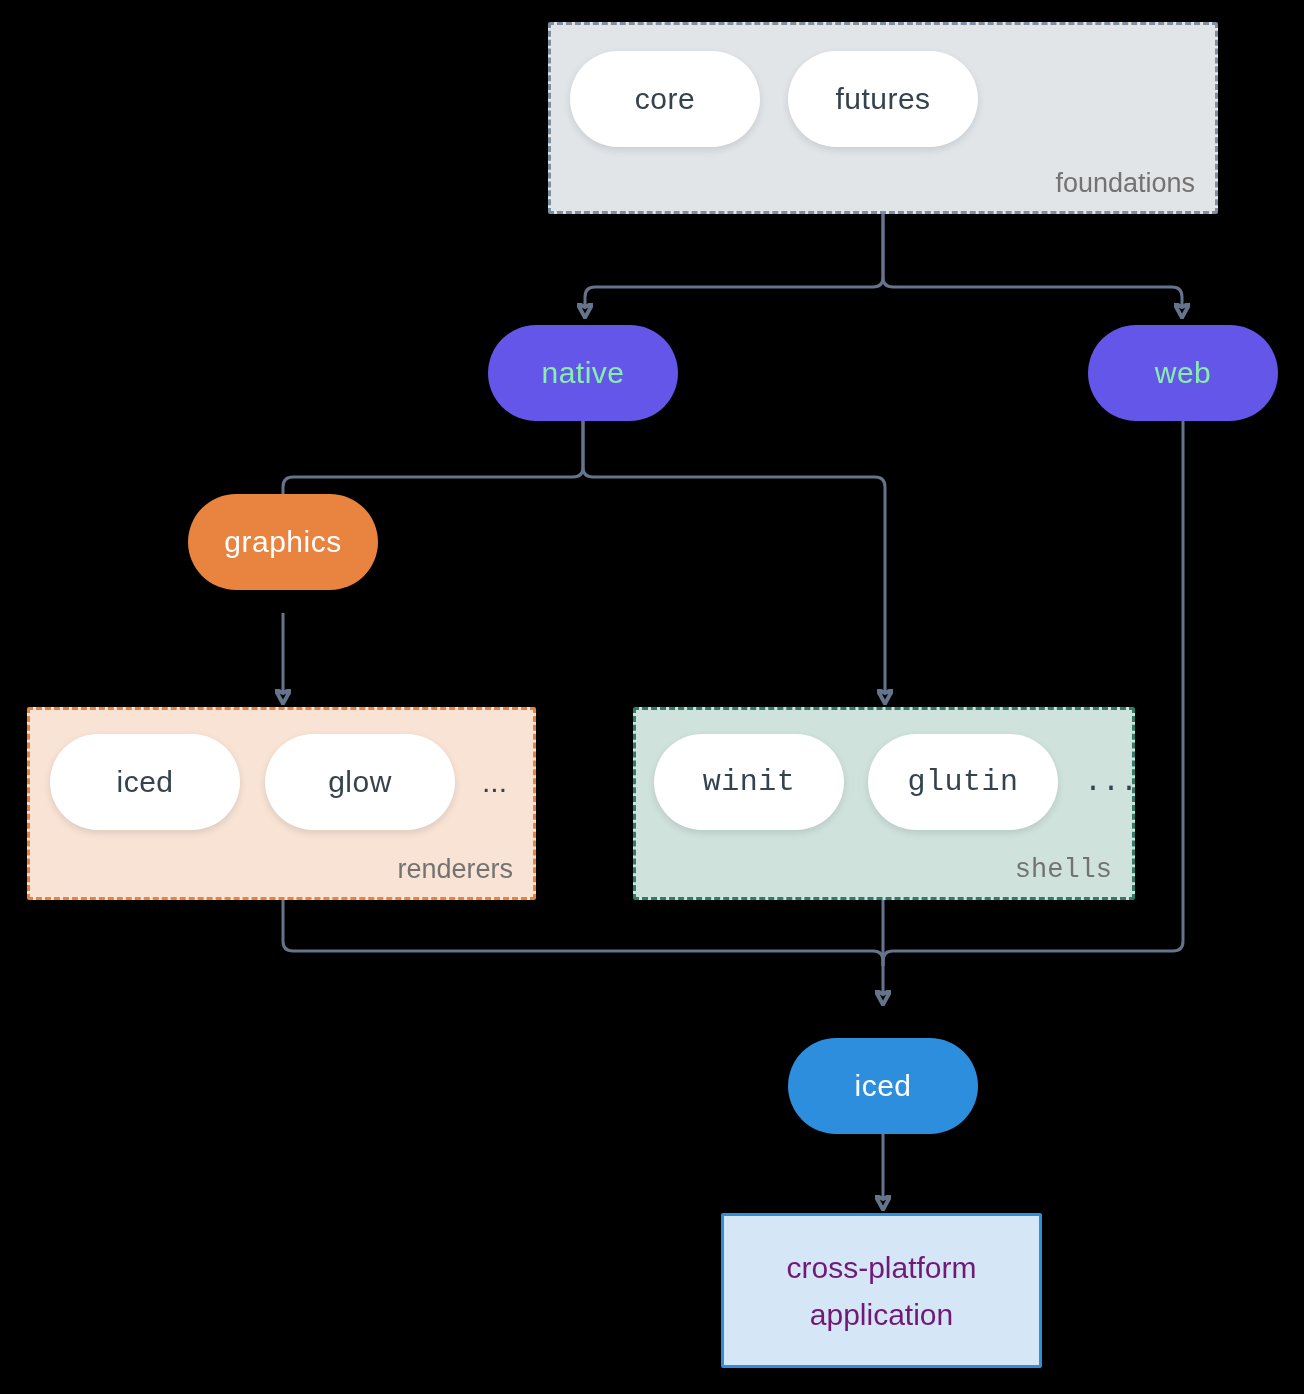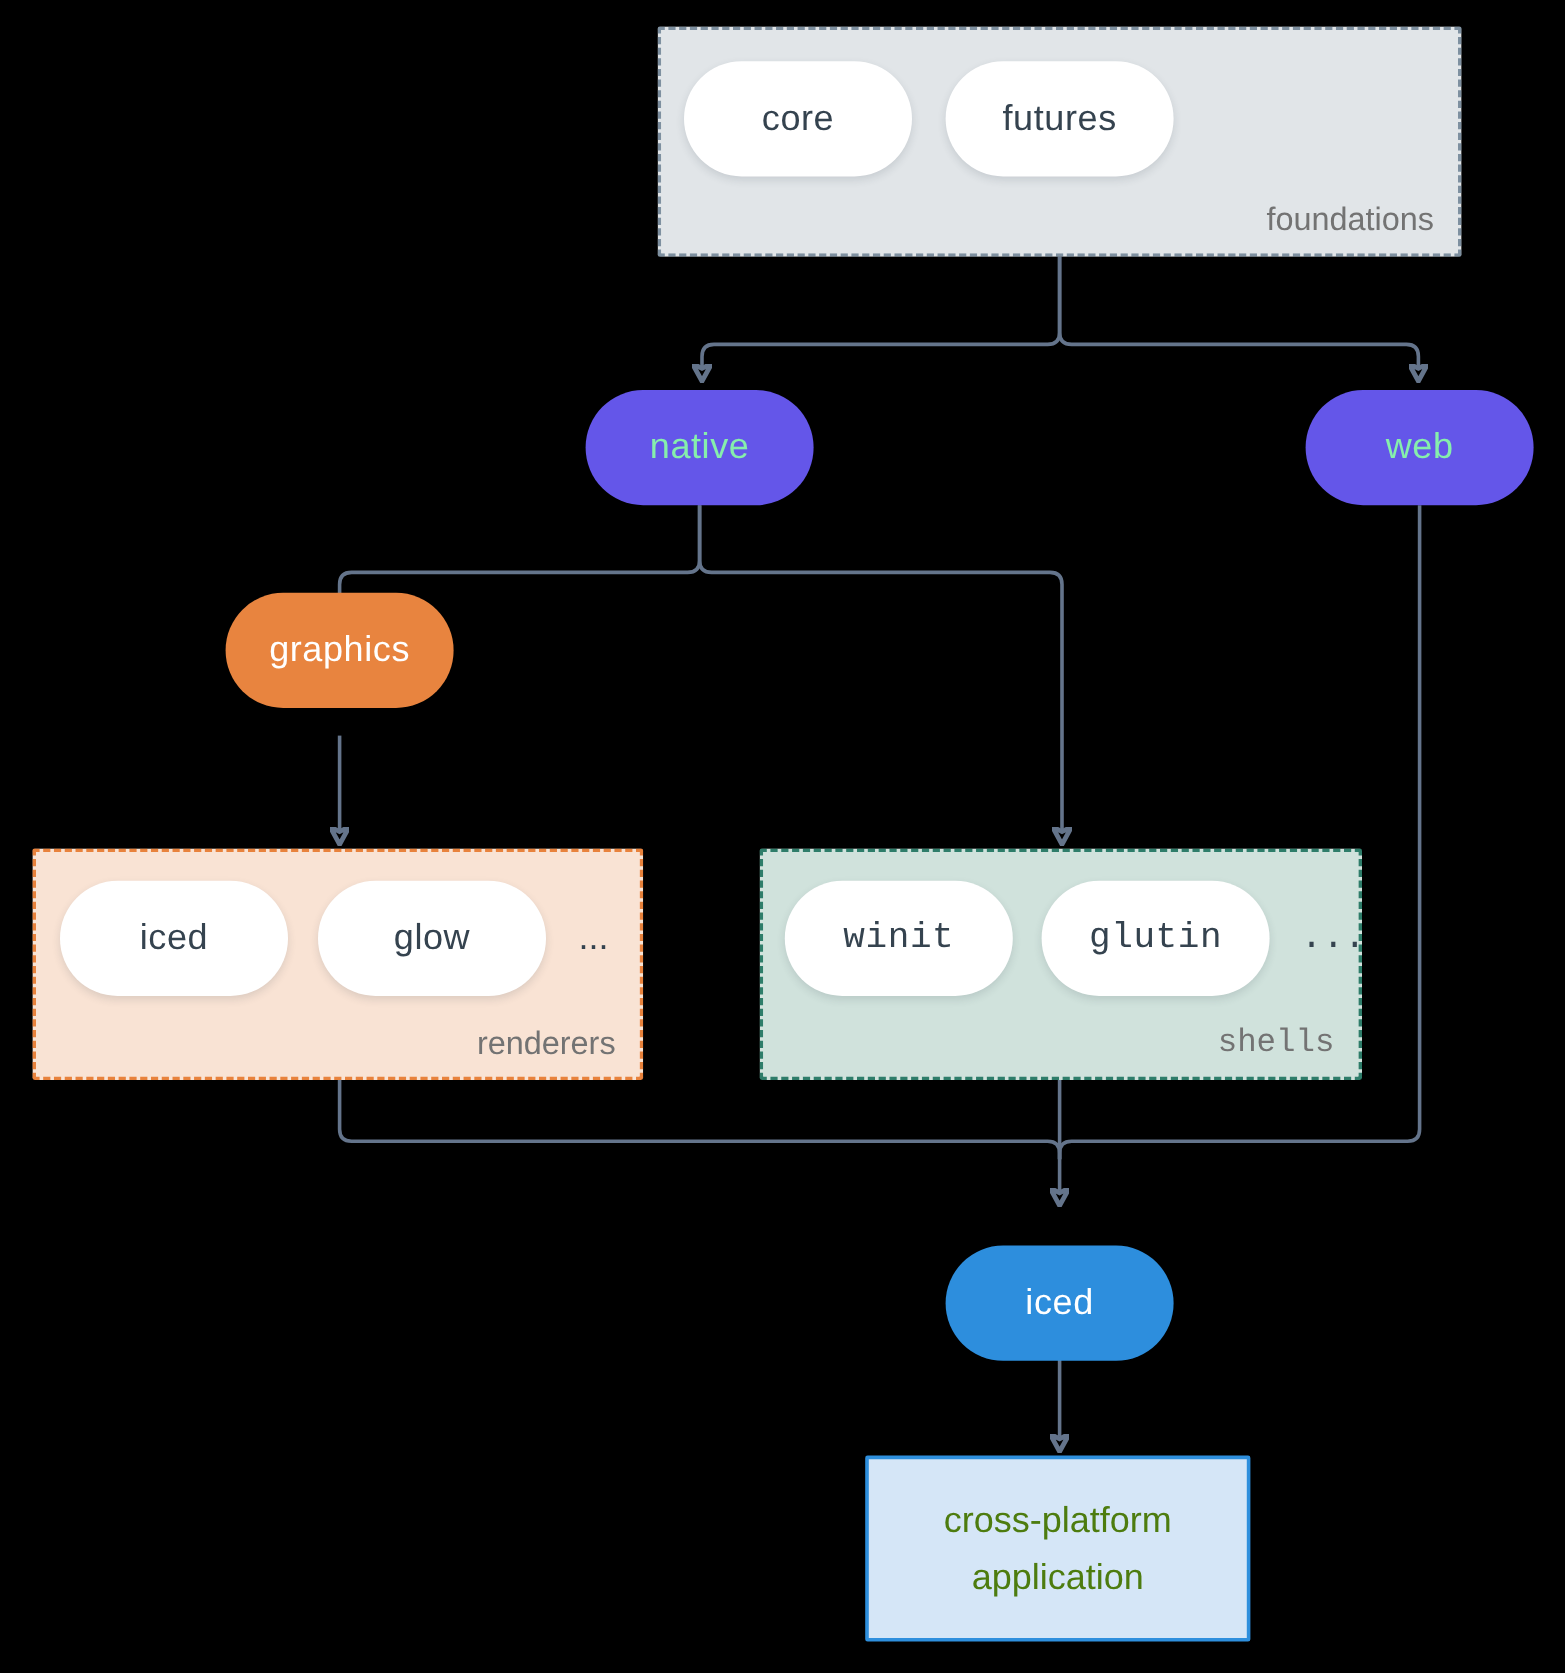--- a/index.html
+++ b/index.html
@@ -38,21 +38,21 @@
   .n-graphics{left:188px;top:494px;text-align:center;}
   .n-iced{left:788px;top:1038px;}
   .ellipsis{font-size:30px;color:#35434f;flex:none;padding-left:2px;}
   
   .app-box{
     position:absolute;left:721px;top:1213px;width:321px;height:155px;box-sizing:border-box;
     background:#d5e6f7;border:3px solid #2e8fdd;border-radius:2px;
     display:flex;align-items:center;justify-content:center;
   }
   .app-box .app-label{
-    width:250px;text-align:center;font-size:30px;line-height:47px;color:#4d7c0f;
+    width:250px;text-align:center;font-size:30px;line-height:47px;color:#701a75;
   }
 </style>
 </head>
 <body>
 
 <div id="canvas">
 
   <svg id="edges" viewBox="0 0 1304 1394" xmlns="http://www.w3.org/2000/svg">
     <defs>
       <marker id="arrow" markerUnits="userSpaceOnUse" markerWidth="16" markerHeight="16" viewBox="0 0 12 12" refX="1.5" refY="6" orient="auto">

